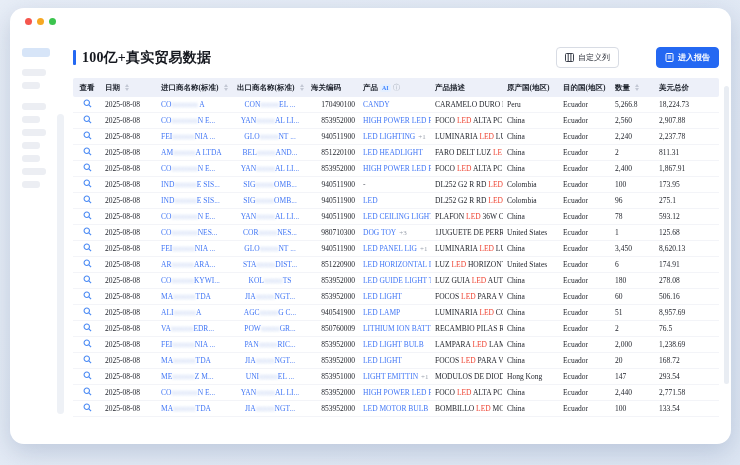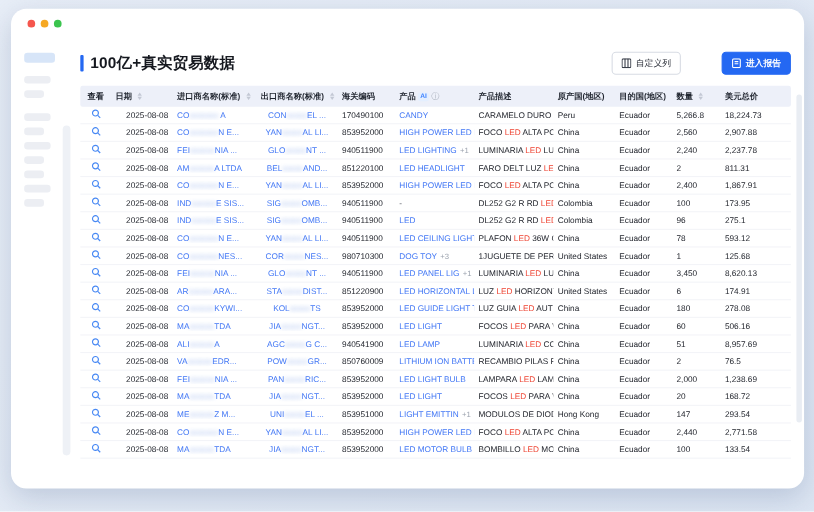--- a/index.html
+++ b/index.html
@@ -10,21 +10,21 @@
     position: relative;
   }
   .window {
     position:absolute; left:10px; top:8px; right:9px; bottom:21px;
     background:#ffffff; border-radius:14px;
     box-shadow: 0 8px 26px rgba(90,110,150,.28);
     overflow:hidden;
   }
   .titlebar { height:26px; display:flex; align-items:center; padding-left:15px; gap:5px; }
   .dot { width:7px; height:7px; border-radius:50%; }
-  .win-body { display:flex; height:calc(100% - 26px); }
+  .win-body { display:flex; height:calc(100% - 26px);font-family:Liberation Serif, serif; }
 
   
   .sidebar { width:46px; flex:none; padding:14px 0 0 12px; }
   .skel { height:7px; border-radius:3px; background:#ecoeff; background:#eceef3; margin-bottom:6px; }
   .skel.active { background:#d7e5f8; height:9px; margin-bottom:12px; }
   .vstrip { width:7px; flex:none; background:#eef1f6; border-radius:4px; margin:80px 5px 16px 1px; height:300px; }
 
   .content { flex:1; padding:12px 12px 0 4px; position:relative; min-width:0; }
   .content-head { display:flex; align-items:center; height:23px; margin-bottom:9px; }
   .accent { width:3px; height:15px; background:#2468f2; border-radius:1px; margin-right:6px; }
@@ -40,24 +40,24 @@
   .excel-ic { width:10px; height:10px; background:#21a366; border-radius:2px; color:#fff;
               font-size:6.5px; font-weight:bold; display:flex; align-items:center; justify-content:center; }
 
   
   .thead { display:flex; align-items:center; height:19px; background:#edf0f9; border-radius:2px; }
   .th { font-size:7.5px; font-weight:bold; color:#1f242e; padding:0 4px; display:flex;
         align-items:center; gap:2px; white-space:nowrap; overflow:hidden; }
   .tr { display:flex; align-items:center; height:16px; border-bottom:1px solid #f3f4f8; }
   .td { font-size:7.5px; color:#23262e; padding:0 4px; white-space:nowrap; overflow:hidden; }
   .col-view{width:28px;flex:none;display:flex;justify-content:center;}
-  .col-date{width:56px;flex:none;text-align:right;}
+  .col-date{width:56px;flex:none;}
   .col-importer{width:76px;flex:none;}
   .col-exporter{width:74px;flex:none;text-align:center;}
-  .col-hs{width:52px;flex:none;}
+  .col-hs{width:52px;flex:none;text-align:right;}
   .col-product{width:72px;flex:none;}
   .col-desc{width:72px;flex:none;}
   .col-origin{width:56px;flex:none;}
   .col-dest{width:52px;flex:none;}
   .col-qty{width:44px;flex:none;}
   .col-total{width:56px;flex:none;gap:28px;}
 
   .link { color:#4277f5; }
   .red { color:#ee4433; }
   .dash { color:#5a5f69; }

